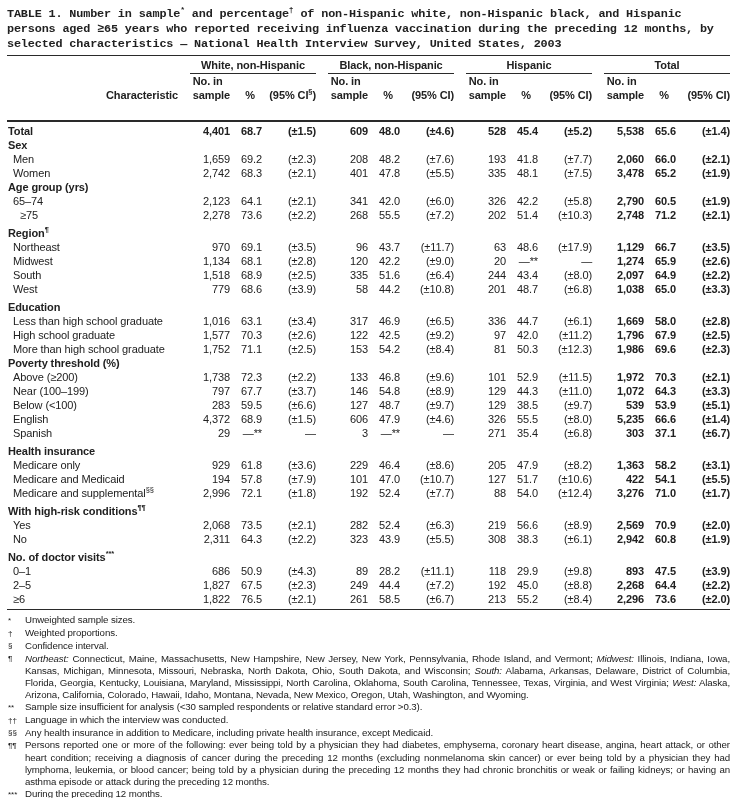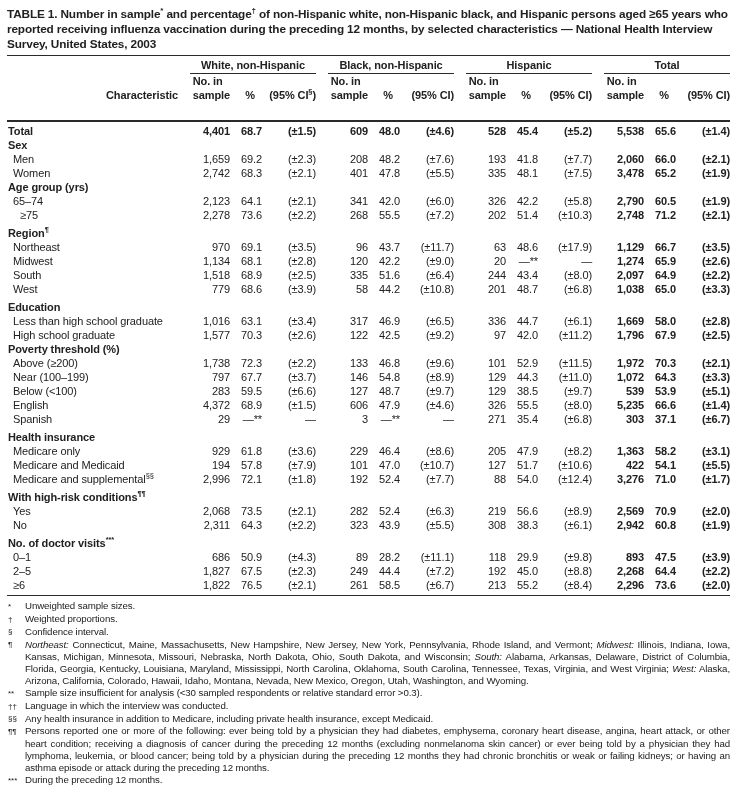--- a/index.html
+++ b/index.html
@@ -15,20 +15,21 @@
     padding: 7px 6px 0 7px;
     overflow: hidden;
   }
   
   .title {
     font-size: 11.8px;
     font-weight: bold;
     line-height: 14.8px;
     letter-spacing: -0.15px;
     margin: 0 2px 4px 0;
+    font-family: Liberation Mono, monospace;
   }
   .title sup { font-size: 8px; line-height: 0; }
   
   table {
     border-collapse: collapse;
     table-layout: fixed;
     width: 723px;
     border-top: 1px solid #2a2a2a;
   }
   col.w-char { width: 171px; }
@@ -309,20 +310,35 @@
           <td class="num">42.5</td>
           <td class="num">(±9.2)</td>
           <td class="num">97</td>
           <td class="num">42.0</td>
           <td class="num">(±11.2)</td>
           <td class="num b">1,796</td>
           <td class="num b">67.9</td>
           <td class="num b">(±2.5)</td>
         </tr>
         <tr>
+          <td class="lbl">More than high school graduate</td>
+          <td class="num">1,752</td>
+          <td class="num">71.1</td>
+          <td class="num">(±2.5)</td>
+          <td class="num">153</td>
+          <td class="num">54.2</td>
+          <td class="num">(±8.4)</td>
+          <td class="num">81</td>
+          <td class="num">50.3</td>
+          <td class="num">(±12.3)</td>
+          <td class="num b">1,986</td>
+          <td class="num b">69.6</td>
+          <td class="num b">(±2.3)</td>
+        </tr>
+        <tr>
           <td class="sect b" colspan="13">Poverty threshold (%)</td>
         </tr>
         <tr>
           <td class="lbl">Above (≥200)</td>
           <td class="num">1,738</td>
           <td class="num">72.3</td>
           <td class="num">(±2.2)</td>
           <td class="num">133</td>
           <td class="num">46.8</td>
           <td class="num">(±9.6)</td>

